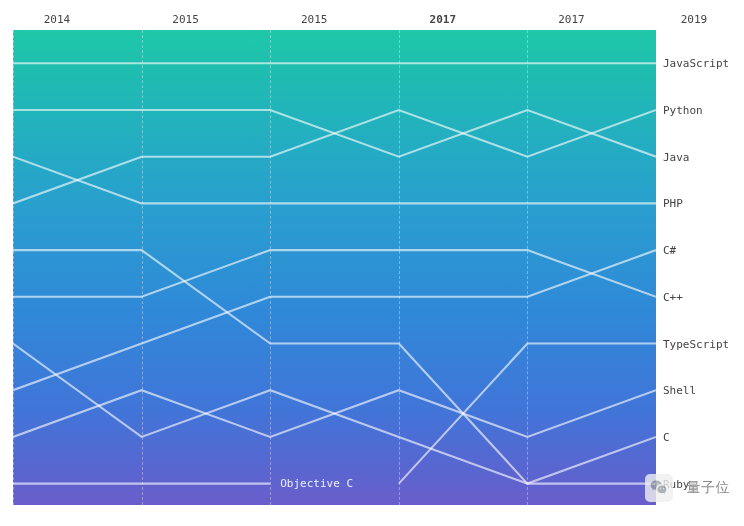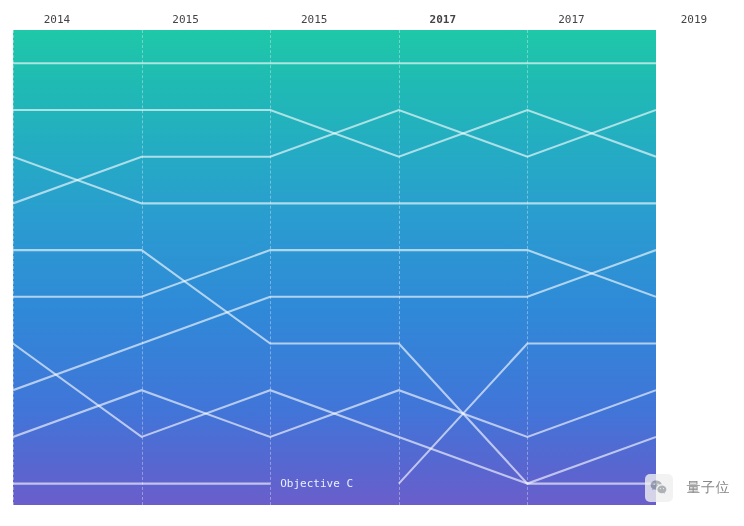--- a/index.html
+++ b/index.html
@@ -147,20 +147,32 @@
         <polyline points="0.0,266.8 128.6,266.8 257.2,220.1 385.8,220.1 514.4,220.1 643.0,266.8" class="rank-line"></polyline>
         <polyline points="385.8,453.6 514.4,313.5 643.0,313.5" class="rank-line"></polyline>
         <polyline points="0.0,406.9 128.6,360.2 257.2,406.9 385.8,360.2 514.4,406.9 643.0,360.2" class="rank-line"></polyline>
         <polyline points="0.0,313.5 128.6,406.9 257.2,360.2 385.8,406.9 514.4,453.6 643.0,406.9" class="rank-line"></polyline>
         <polyline points="0.0,220.1 128.6,220.1 257.2,313.5 385.8,313.5 514.4,453.6 643.0,453.6" class="rank-line"></polyline>
         <polyline points="0.0,453.6 128.6,453.6 257.2,453.6" class="rank-line"></polyline>
       </svg>
   <div class="inline-label" style="left: 267.2px; top: 453.625px;">Objective C</div>
     </div>
 
+  <div class="y-labels">
+      <div class="y-label" style="top: 33.25px;">JavaScript</div>
+      <div class="y-label" style="top: 79.9583px;">Python</div>
+      <div class="y-label" style="top: 126.667px;">Java</div>
+      <div class="y-label" style="top: 173.375px;">PHP</div>
+      <div class="y-label" style="top: 220.083px;">C#</div>
+      <div class="y-label" style="top: 266.792px;">C++</div>
+      <div class="y-label" style="top: 313.5px;">TypeScript</div>
+      <div class="y-label" style="top: 360.208px;">Shell</div>
+      <div class="y-label" style="top: 406.917px;">C</div>
+      <div class="y-label" style="top: 453.625px;">Ruby</div>
+    </div>
 
 </div>
 
 <div class="watermark">
   <span class="wm-icon">
     <svg width="20" height="20" viewBox="0 0 24 24" fill="#9aa0a6">
       <path d="M8.5 3C4.9 3 2 5.5 2 8.6c0 1.7.9 3.2 2.3 4.2l-.6 1.9 2.2-1.1c.8.2 1.7.4 2.6.4h.3c-.1-.4-.2-.8-.2-1.2 0-3 2.9-5.4 6.4-5.4h.4C14.6 4.9 11.8 3 8.5 3zm-2.3 3.6c.5 0 .9.4.9.9s-.4.9-.9.9-.9-.4-.9-.9.4-.9.9-.9zm4.6 0c.5 0 .9.4.9.9s-.4.9-.9.9-.9-.4-.9-.9.4-.9.9-.9zM15.5 9c-3 0-5.5 2.1-5.5 4.7s2.5 4.7 5.5 4.7c.7 0 1.4-.1 2-.3l1.8.9-.5-1.6c1.2-.9 2-2.2 2-3.7.2-2.6-2.3-4.7-5.3-4.7zm-1.9 3c.4 0 .7.3.7.7s-.3.7-.7.7-.7-.3-.7-.7.3-.7.7-.7zm3.8 0c.4 0 .7.3.7.7s-.3.7-.7.7-.7-.3-.7-.7.3-.7.7-.7z"></path>
     </svg>
   </span>
   <span class="wm-text">量子位</span>

